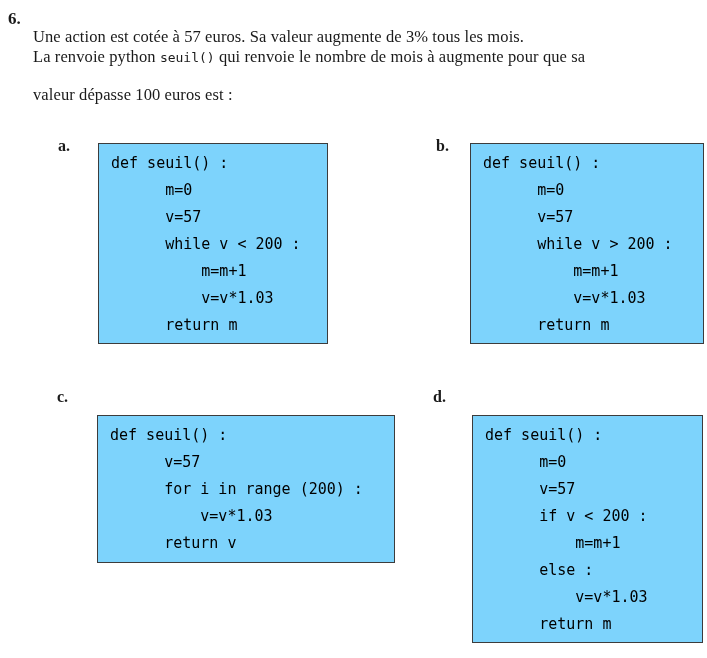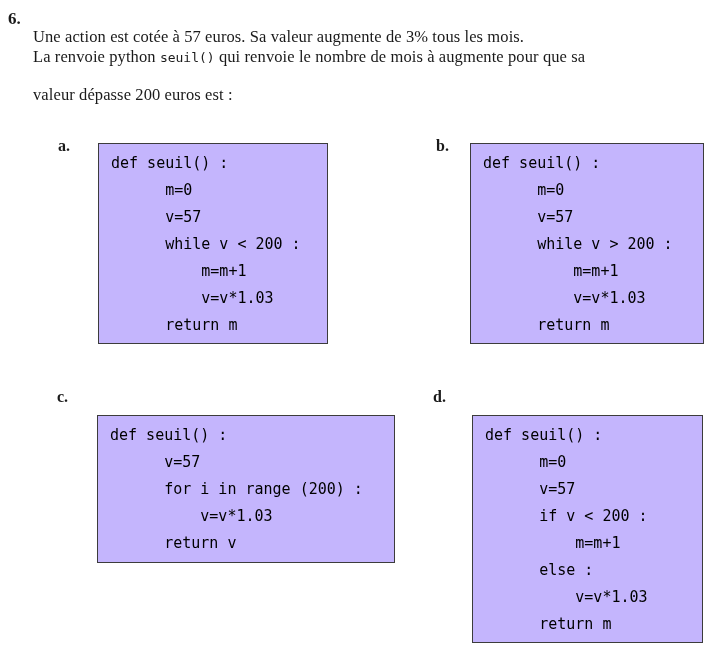--- a/index.html
+++ b/index.html
@@ -46,21 +46,21 @@
     white-space: nowrap;
   }
   .opt-label-a { left: 58px;  top: 137px; }
   .opt-label-b { left: 436px; top: 137px; }
   .opt-label-c { left: 57px;  top: 388px; }
   .opt-label-d { left: 433px; top: 388px; }
   .code-box {
     position: absolute;
     box-sizing: border-box;
     border: 1.5px solid #3c3c3c;
-    background: #c4b5fd;
+    background: #7dd3fc;
   }
   .code-box-a { left: 98px;  top: 143px; width: 230px; height: 201px; }
   .code-box-b { left: 470px; top: 143px; width: 234px; height: 201px; }
   .code-box-c { left: 97px;  top: 415px; width: 298px; height: 148px; }
   .code-box-d { left: 472px; top: 415px; width: 231px; height: 228px; }
   .code-box pre {
     margin: 0;
     padding: 6px 4px 0 12px;
     font-family: "DejaVu Sans Mono", monospace;
     font-size: 15px;
@@ -73,21 +73,21 @@
 <body>
 
 <div id="page">
 
   <span class="q-number">6.</span>
 
   <div class="q-line q-line-1">Une action est cotée à 57 euros. Sa valeur augmente de 3% tous les mois.</div>
 
   <div class="q-line q-line-2"><span>La renvoie python </span><span class="inline-code">seuil()</span><span> qui renvoie le nombre de mois à augmente pour que sa</span></div>
 
-  <div class="q-line q-line-3">valeur dépasse 200 euros est :</div>
+  <div class="q-line q-line-3">valeur dépasse 100 euros est :</div>
 
   <span class="opt-label opt-label-a">a.</span>
   <div class="code-box code-box-a">
     <pre>def seuil() :
       m=0
       v=57
       while v &lt; 200 :
           m=m+1
           v=v*1.03
       return m</pre>

